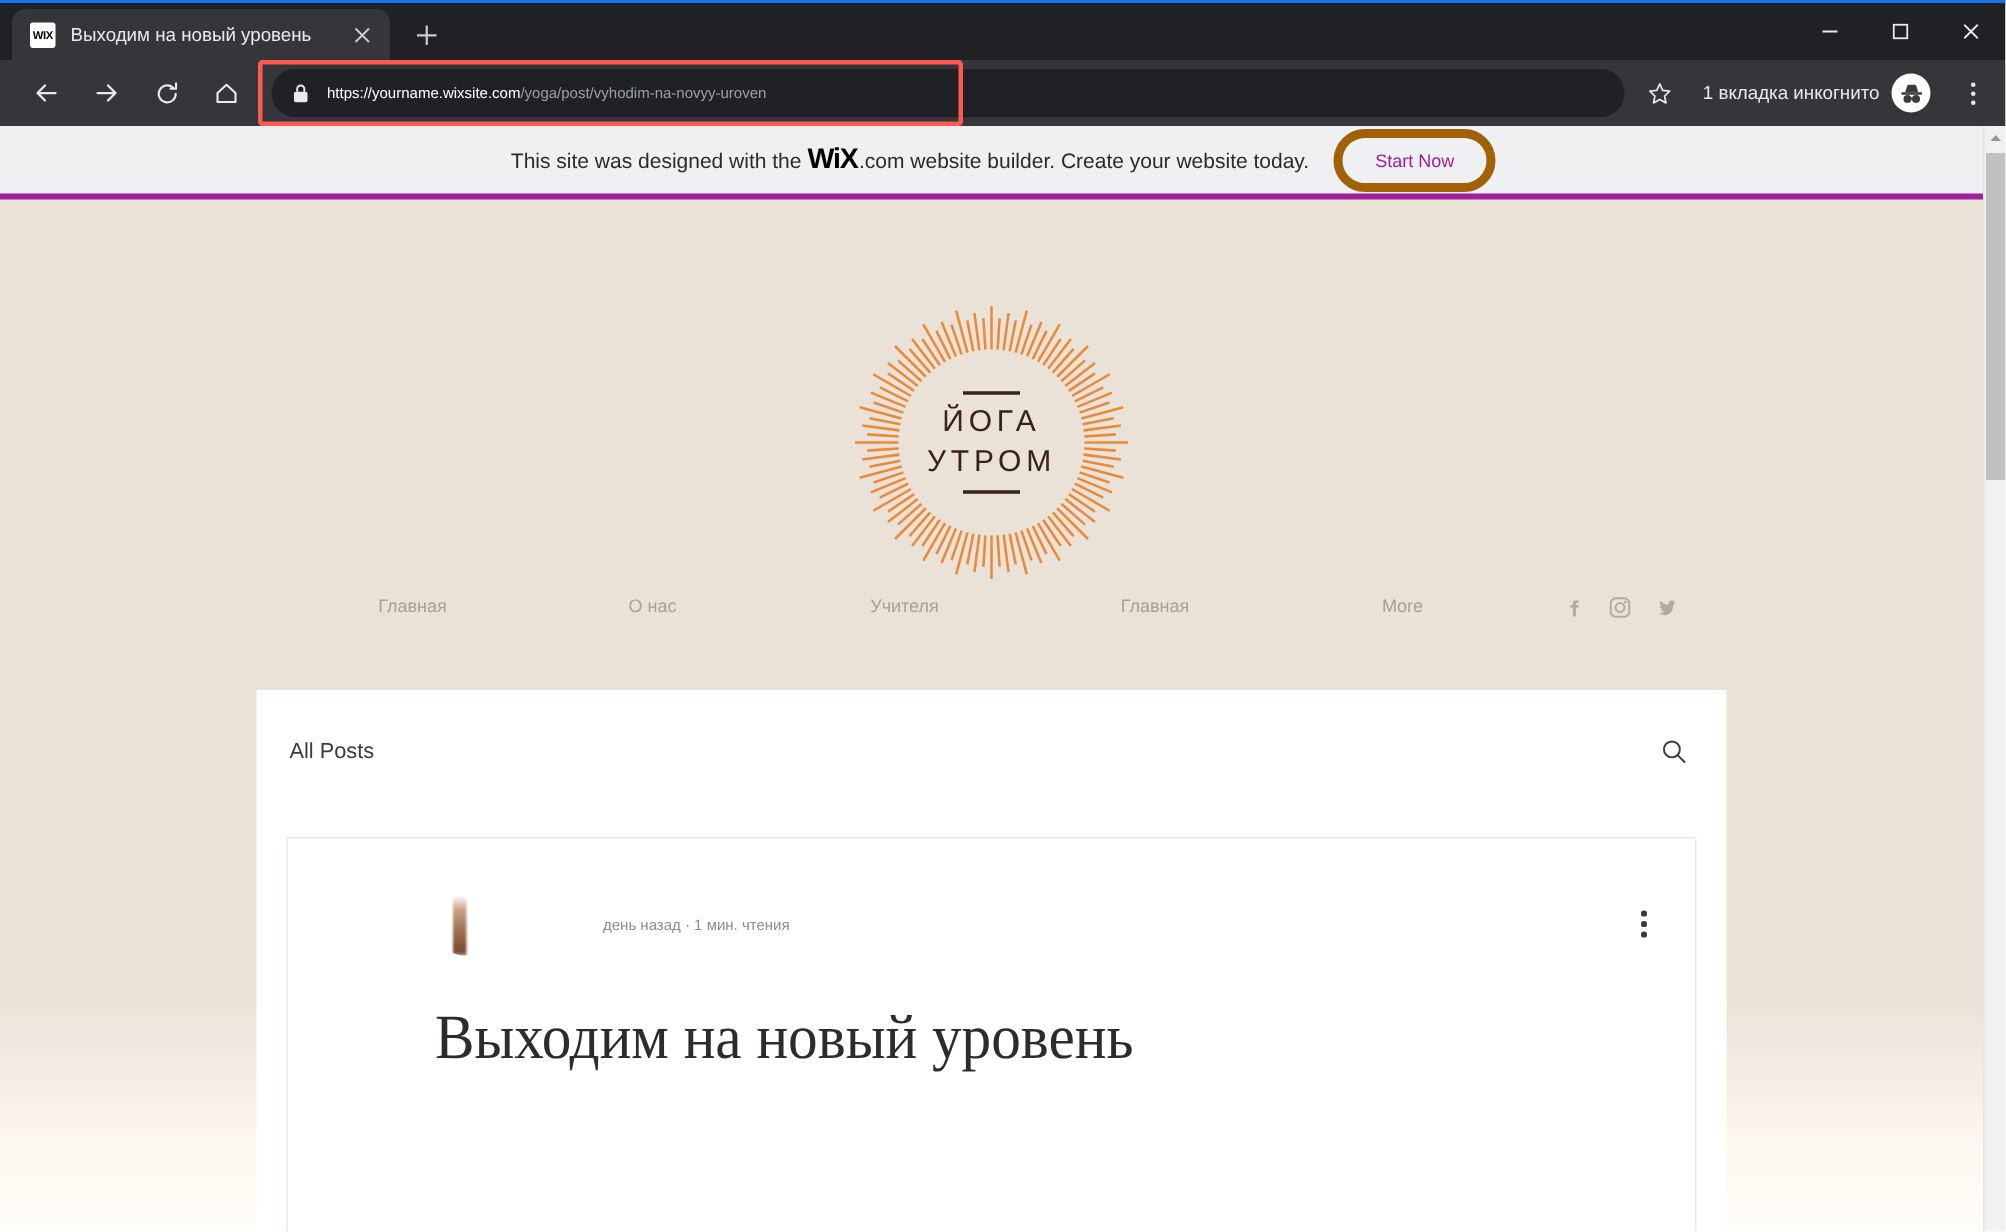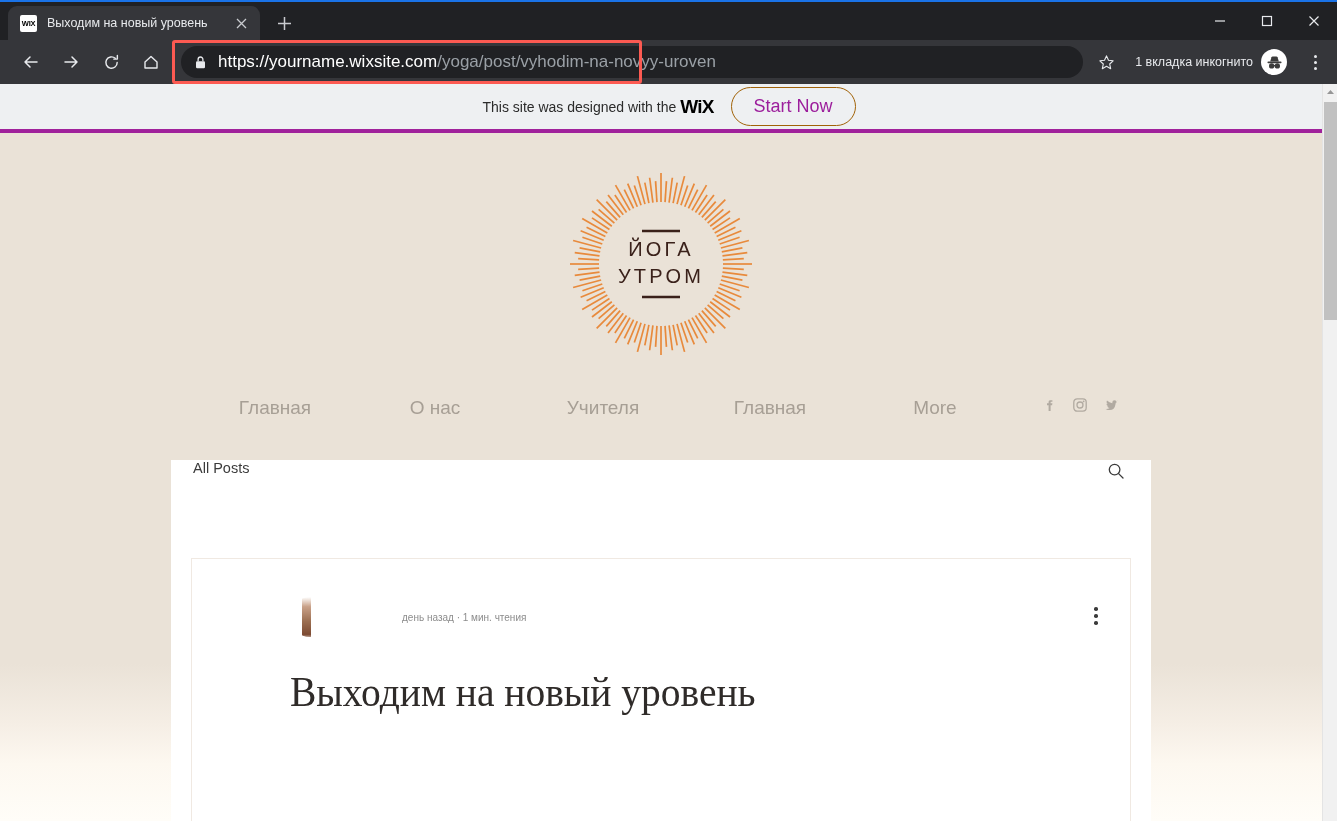--- a/index.html
+++ b/index.html
@@ -66,21 +66,21 @@
   .omnibox {
     height: 32px; background: #202124; border-radius: 16px;
     display: flex; align-items: center; padding: 0 14px;
     width: 100%;
   }
   .omnibox-hl {
     position: absolute; left: -9px; top: -6px; width: 470px; height: 44px;
     border: 3px solid #fc5a52; border-radius: 3px; pointer-events: none;
   }
   .lock { margin-right: 12px; display: flex; align-items: center; }
-  .url { font-size: 17px; color: #9aa0a6; white-space: nowrap; }
+  .url { font-size: 10px; color: #9aa0a6; white-space: nowrap; }
   .url .strong { color: #ffffff; }
   .star { width: 30px; height: 30px; color: #e8eaed; display: flex; align-items: center; justify-content: center; margin-right: 4px; }
   .incog {
     display: flex; align-items: center; background: transparent;
     border-radius: 15px; padding: 3px 8px 3px 10px; margin-right: 2px; justify-content: flex-end;
   }
   .incog-label { color: #e8eaed; font-size: 12.5px; margin-right: 8px; white-space: nowrap; }
   .incog-avatar {
     width: 26px; height: 26px; border-radius: 50%; background: #ffffff;
     display: flex; align-items: center; justify-content: center;
@@ -105,54 +105,54 @@
     justify-content: center; width: 100%; padding-left: 16px;
   }
   .wixbanner-text {
     font-size: 14px; color: #2b2b2b; display: flex; align-items: center; gap: 0;
   }
   .wix-logo {
     font-weight: bold; font-size: 19px; letter-spacing: -0.8px;
     margin: 0 1px 0 4px; color: #000;
   }
   .startnow {
-    margin-left: 16px; border: 1px solid #a16207; border-radius: 22px;
-    color: #9c1e9c; font-size: 18px; padding: 8px 22px; background: transparent;
+    margin-left: 16px; border: 6px solid #a16207; border-radius: 22px;
+    color: #9c1e9c; font-size: 12px; padding: 8px 22px; background: transparent;
     white-space: nowrap;
   }
   .purpleband { height: 4px; background: #a0219b; width: 100%; }
 
   .site {
     width: 100%;
   }
   .logo-zone {
-    height: 255px; display: flex; align-items: center; justify-content: center;
+    height: 255px; display: flex; align-items: flex-end; justify-content: center;
     padding-top: 6px;
   }
   .logo { width: 186px; height: 186px; position: relative; }
   .logo svg { display: block; }
 
   .mainnav {
     display: flex; align-items: center; padding: 0 0 0 0;
     height: 40px; position: relative;
   }
   .nav-items { display: flex; align-items: center; }
   .nav-item {
-    color: #a79f95; font-size: 19px; text-align: center;
+    color: #a79f95; font-size: 12px; text-align: center;
     font-family: "Liberation Sans", sans-serif;
   }
   .socials { display: flex; align-items: center; gap: 13px; position: absolute; left: 1040px; top: 8px; }
   .soc { width: 18px; height: 18px; display: flex; align-items: center; justify-content: center; color: #b1aaa1; }
 
   .blogcard {
     margin: 32px auto 0; width: 980px; background: #ffffff;
     min-height: 360px; position: relative;
   }
   .blog-head {
-    height: 82px; display: flex; align-items: flex-start;
+    height: 82px; display: flex; align-items: center;
     padding: 0 24px 0 22px; justify-content: space-between;
   }
   .allposts { font-size: 14.5px; color: #3b3b3b; }
   .searchicon { width: 22px; height: 22px; color: #3b3b3b; display: flex; align-items:center; justify-content:center;}
 
   .post {
     margin: 16px auto 0; width: 940px; border: 1px solid #f0e9e2;
     background: #fff; min-height: 280px; padding: 38px 98px 20px 98px;
     position: relative;
   }
@@ -299,20 +299,21 @@
     </div>
   </div>
 
   <div class="viewport">
     <div class="page">
 
       <div class="wixbanner">
         <div class="wixbanner-text">
           <span>This site was designed with the</span>
           <span class="wix-logo">WiX</span>
+            <span>.com website builder. Create your website today.</span>
           <span class="startnow">Start Now</span>
         </div>
       </div>
       <div class="purpleband"></div>
 
       <div class="site">
 
         <div class="logo-zone">
           <div class="logo">
             <svg width="186" height="186" viewBox="0 0 186 186">

